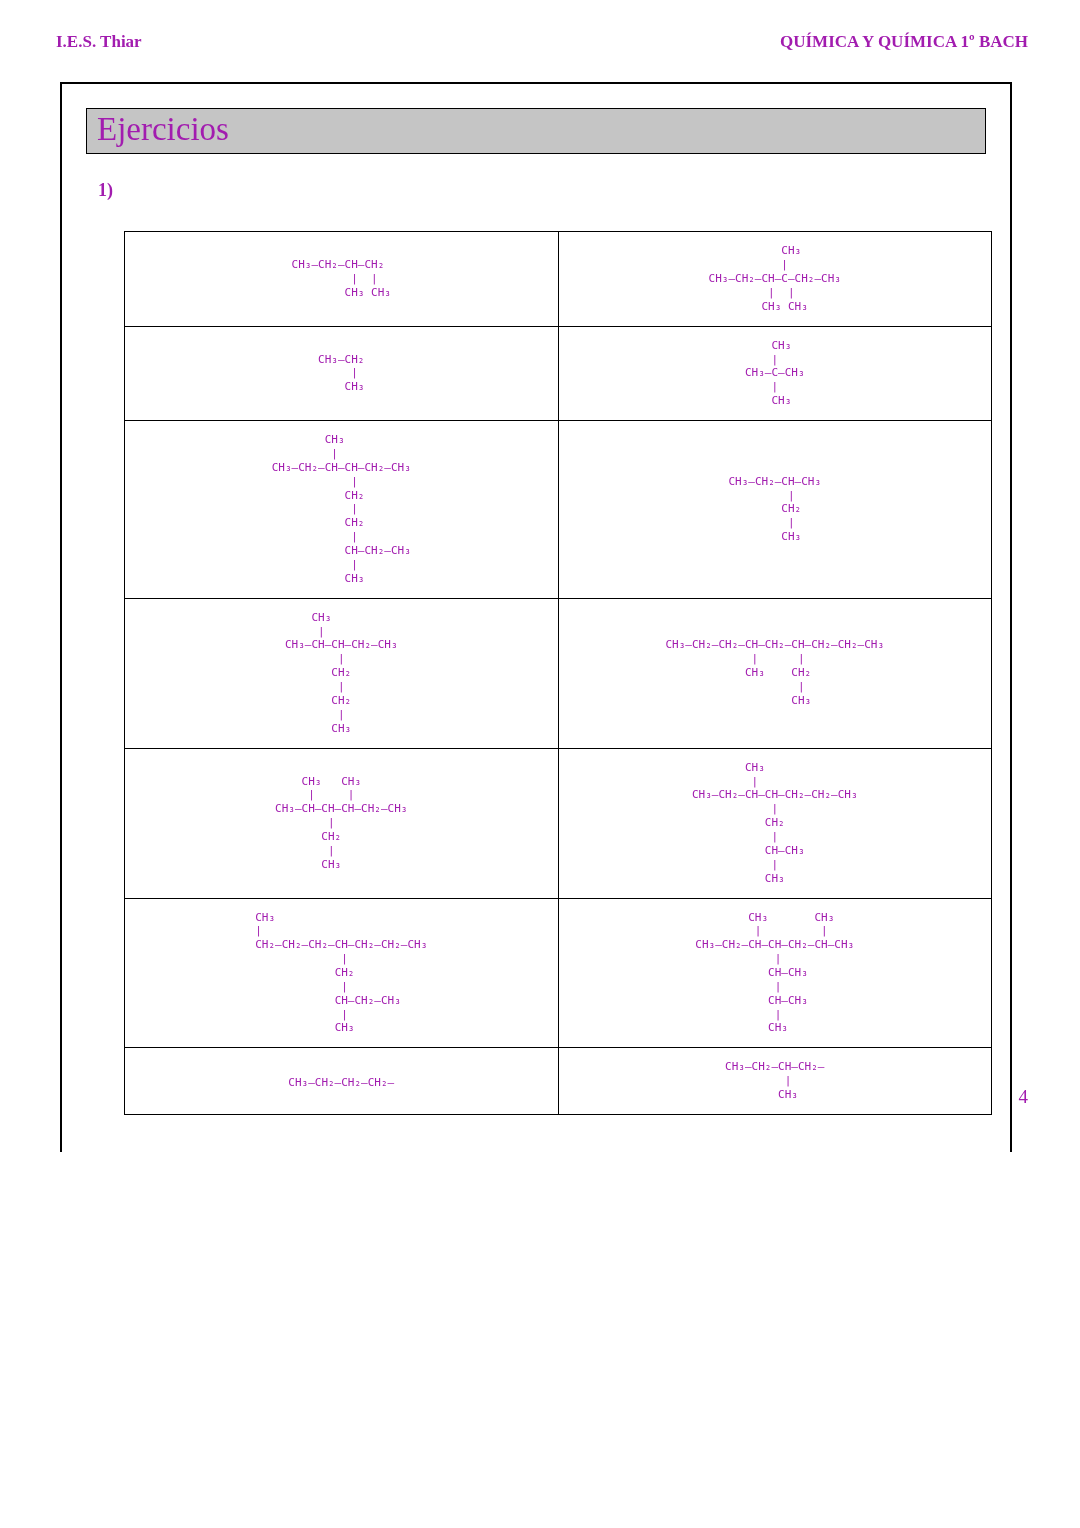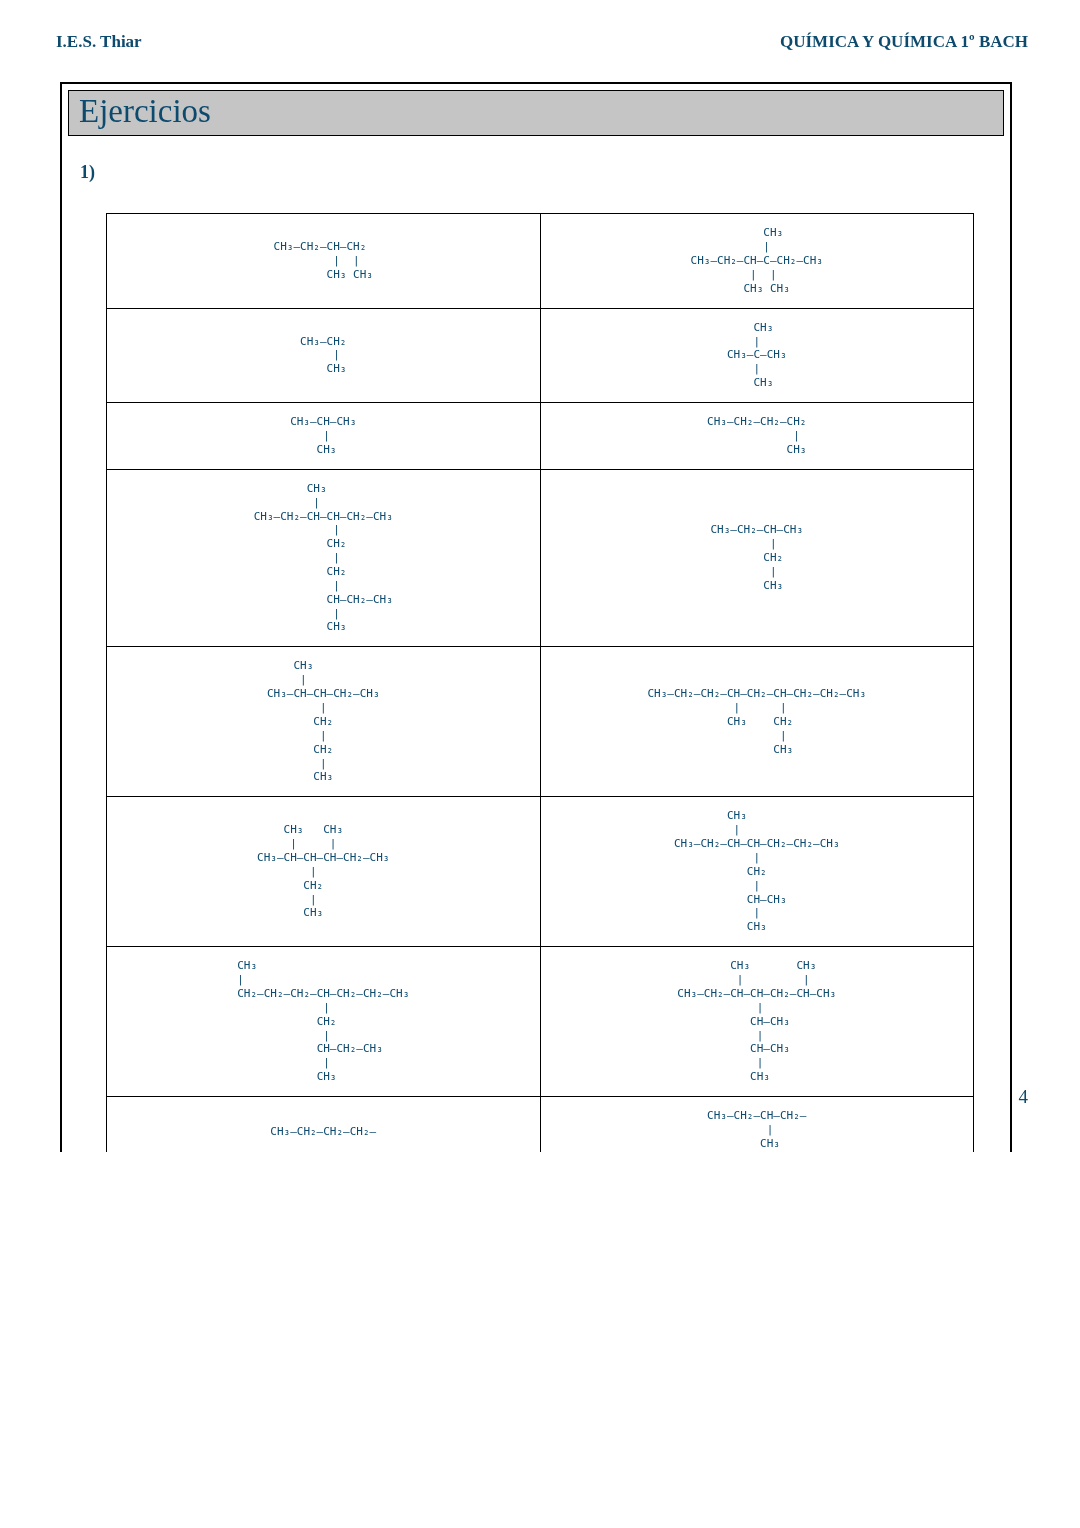--- a/index.html
+++ b/index.html
@@ -3,41 +3,41 @@
 <meta charset="utf-8">
 <style>
   * { box-sizing: border-box; }
   html, body { margin: 0; padding: 0; background: #ffffff; }
   .page {
     position: relative;
     width: 1080px;
     height: 1152px;
     background: #ffffff;
     font-family: "Liberation Serif", serif;
-    color: #0c4a6e;
+    color: #a21caf;
     overflow: hidden;
   }
   .doc-header {
     position: absolute;
     top: 32px;
     left: 56px;
     right: 52px;
     display: flex;
     justify-content: space-between;
     font-weight: bold;
     font-size: 17px;
   }
   .main-box {
     position: absolute;
     top: 82px;
     left: 60px;
     width: 952px;
     height: 1326px;
     border: 2px solid #000;
-    padding: 6px;
+    padding: 24px;
   }
   .title-bar {
     background: #c5c5c5;
     border: 1px solid #000;
     font-size: 33px;
     line-height: 1.1;
     padding: 2px 10px 6px 10px;
   }
   .exercise-head {
     display: flex;
@@ -107,28 +107,20 @@
           </tr>
           <tr>
             <td><pre class="struct">CH₃—CH₂
      |
     CH₃</pre></td>
             <td><pre class="struct">    CH₃
     |
 CH₃—C—CH₃
     |
     CH₃</pre></td>
-          </tr>
-          <tr>
-            <td><pre class="struct">CH₃—CH—CH₃
-     |
-    CH₃</pre></td>
-            <td><pre class="struct">CH₃—CH₂—CH₂—CH₂
-             |
-            CH₃</pre></td>
           </tr>
           <tr>
             <td><pre class="struct">        CH₃
          |
 CH₃—CH₂—CH—CH—CH₂—CH₃
             |
            CH₂
             |
            CH₂
             |

